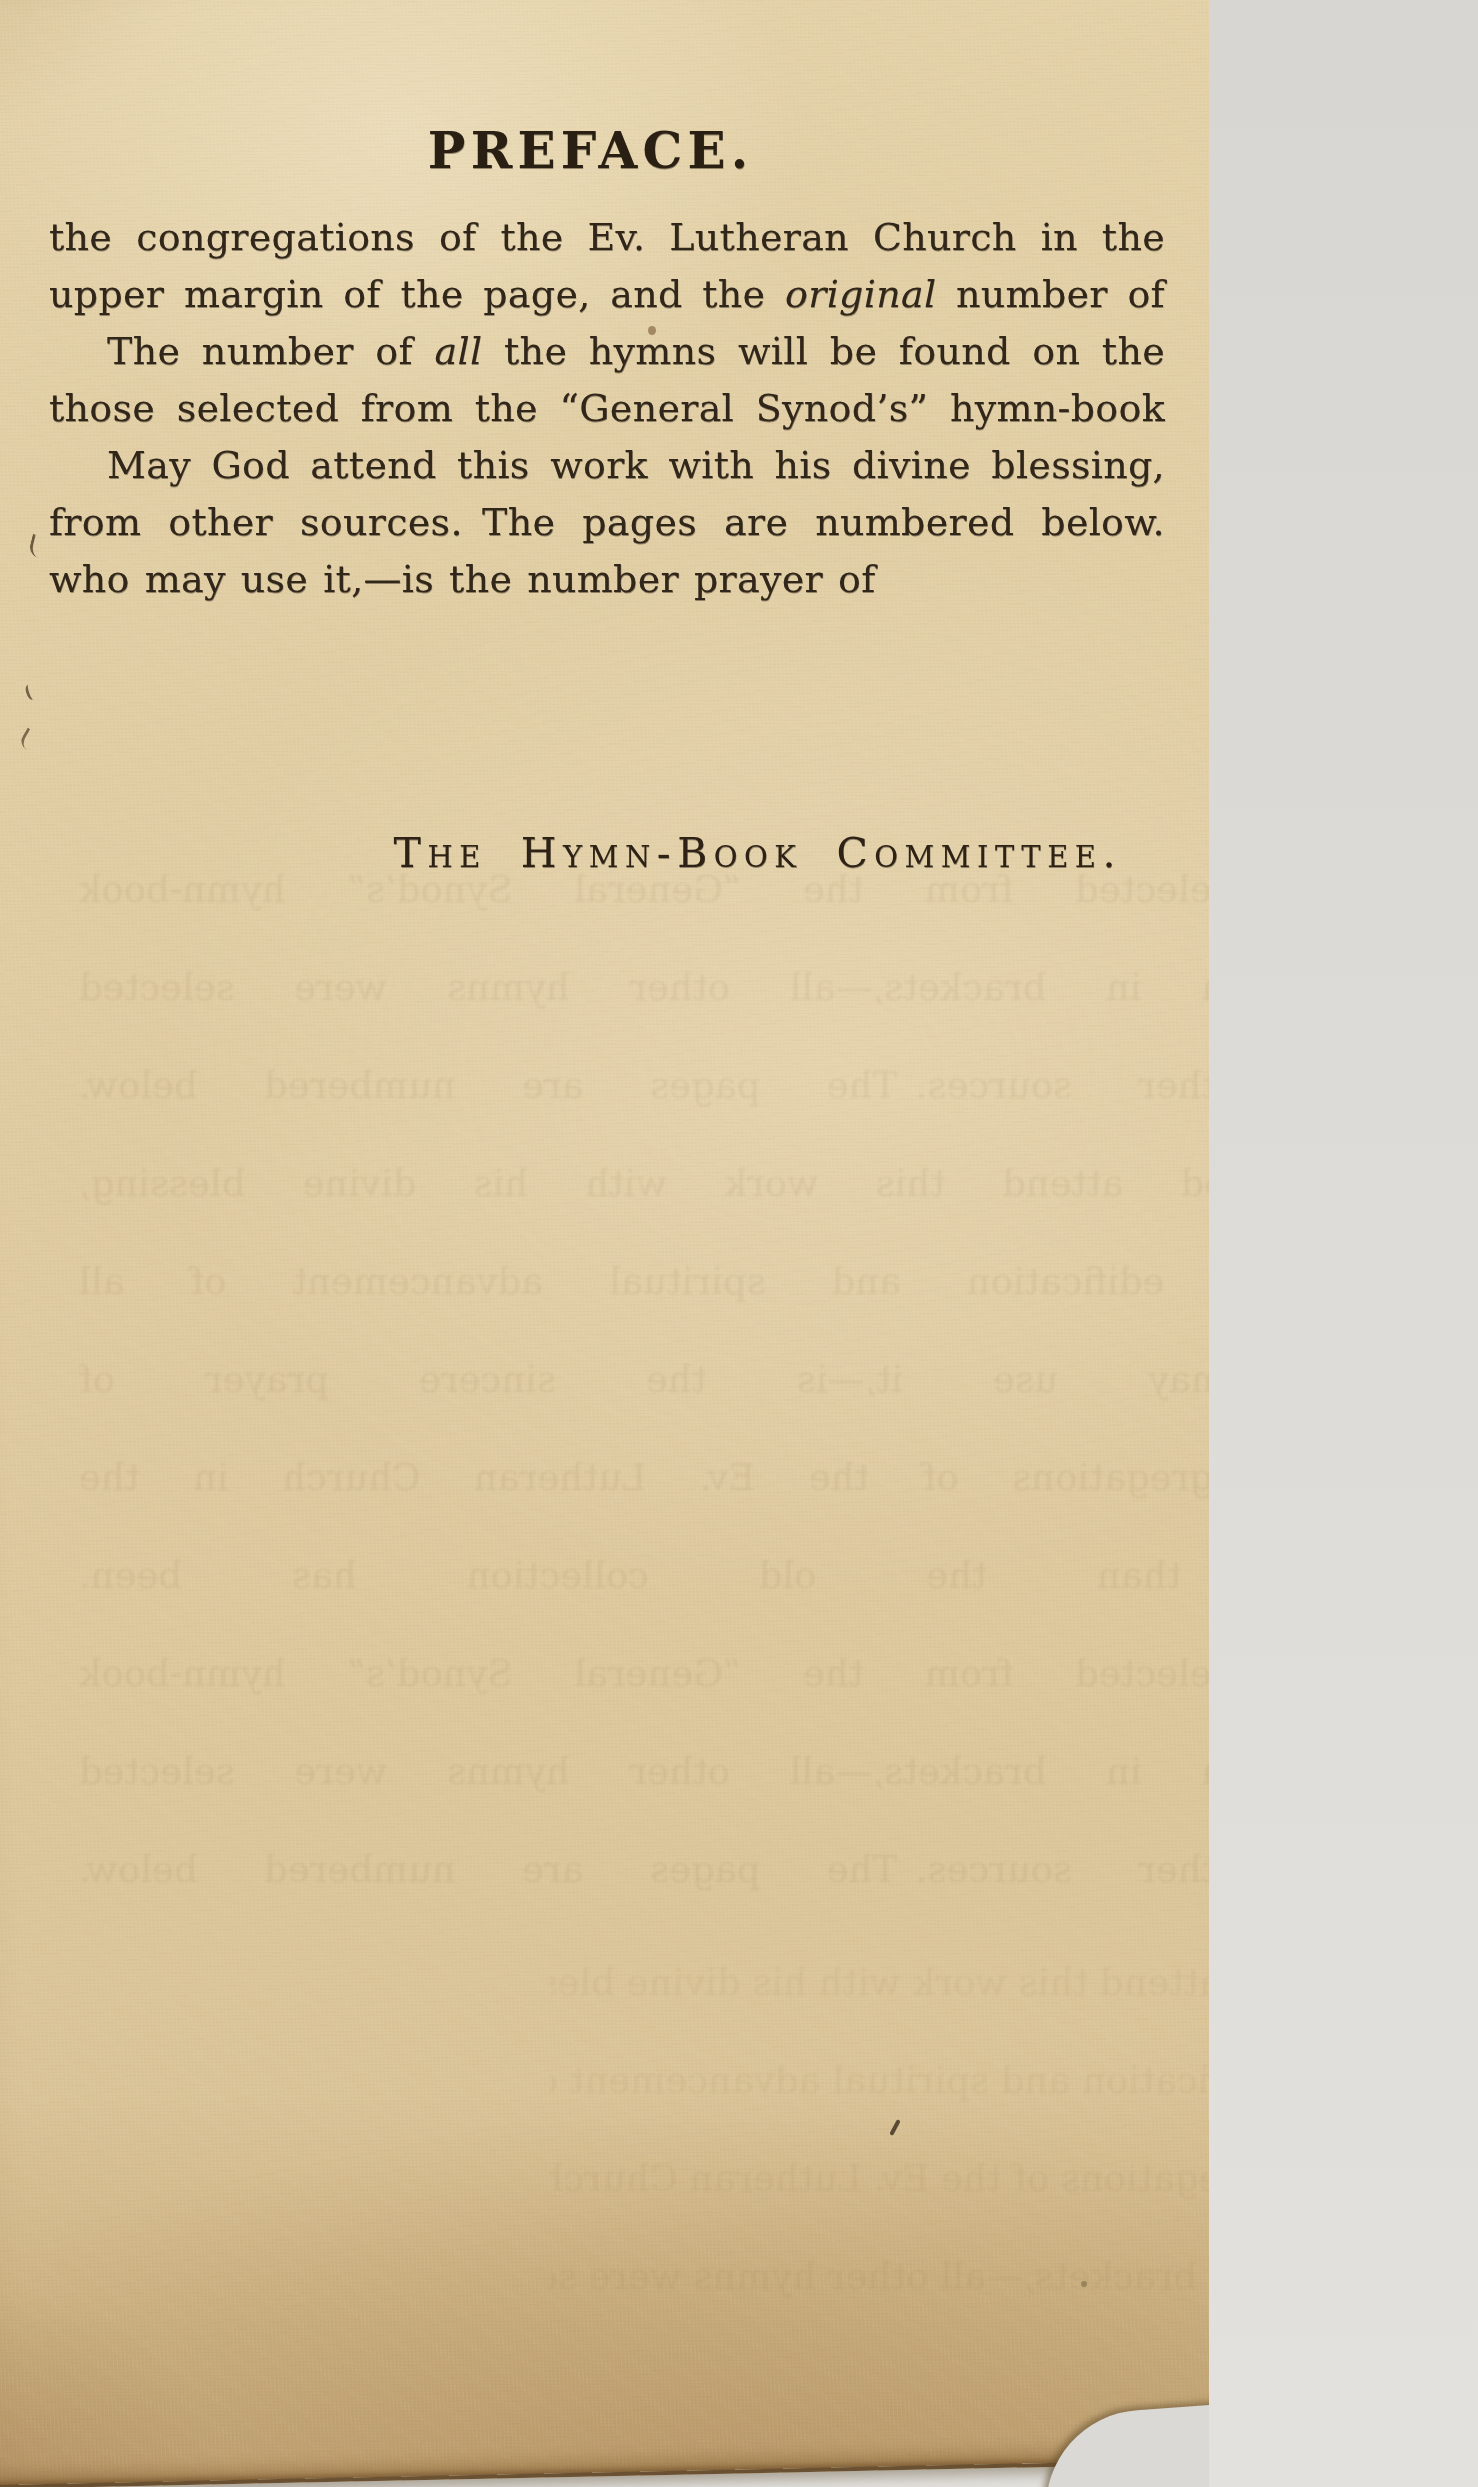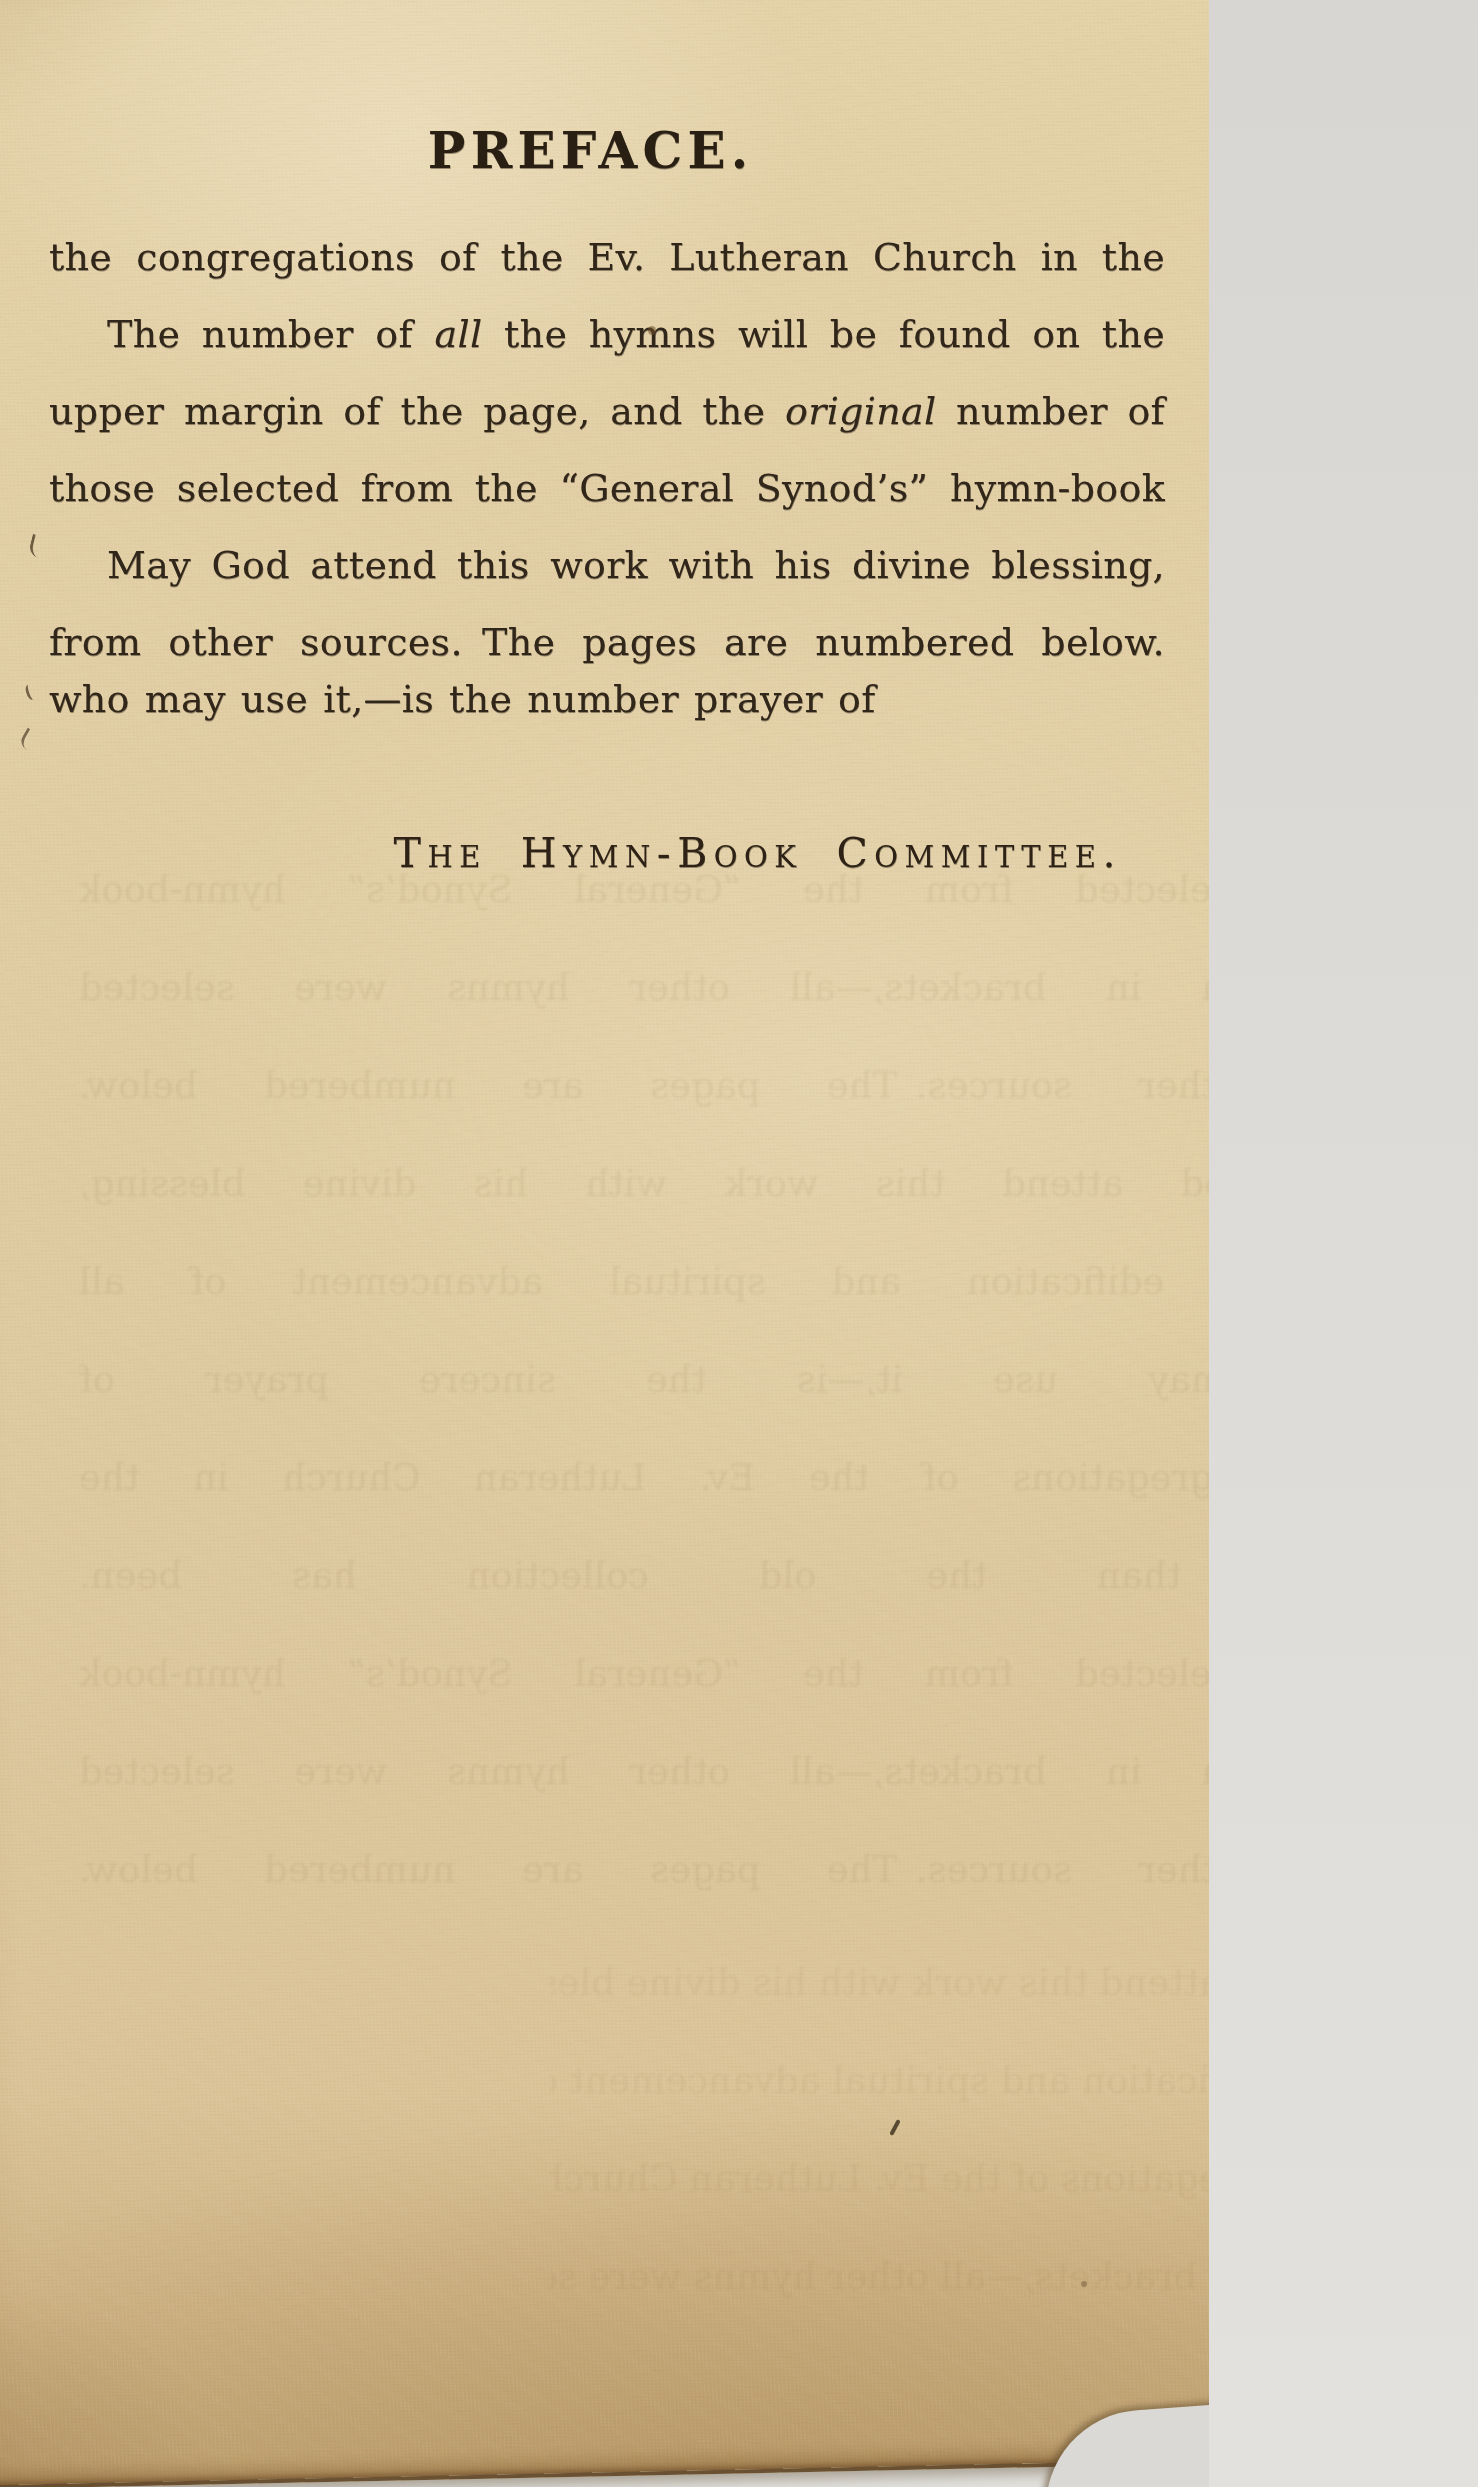--- a/index.html
+++ b/index.html
@@ -55,21 +55,21 @@
   
   .textcol { position:absolute; left:49px; width:1116px; top:0; color:#31261a; }
   .inked { text-shadow:0.4px 0.5px 0.5px rgba(47,37,24,.45); }
   .heading {
     position:absolute; top:118px; left:-16.4px; width:100%; height:65px; line-height:65px;
     text-align:center; font-size:50px; font-weight:bold; letter-spacing:5.2px; color:#2a1f13;
   }
   .bodylines { position:absolute; top:209px; width:100%; }
   .line { height:57px; line-height:57px; font-size:38px; letter-spacing:0.3px;
           word-spacing:2.6px; white-space:nowrap; }
-  .line.j { white-space:normal; text-align:justify; text-align-last:justify;margin-top:20px; }
+  .line.j { white-space:normal; text-align:justify; text-align-last:justify; }
   .line.indent { text-indent:58px; }
   .sig {
     position:absolute; top:822px; left:0; right:0; height:63px; line-height:63px;
     text-align:right; padding-right:43px; font-variant:small-caps; font-size:41px;
     letter-spacing:6.5px; word-spacing:14.4px; color:#2d2215;
   }
 
   
   .stain { position:absolute; pointer-events:none; }
   .stain-wide  { left:1260px; top:2081px; width:157px; height:393px;
@@ -120,22 +120,22 @@
     <div class="gline">to the edification and spiritual advancement of all</div>
     <div class="gline">the congregations of the Ev. Lutheran Church in the</div>
     <div class="gline">is given in brackets,—all other hymns were selected</div>
   </div>
 
   <div class="textcol">
     <div class="heading inked">PREFACE.</div>
 
     <div class="bodylines">
       <div class="line j inked">the congregations of the Ev. Lutheran Church in the</div>
+      <div class="line j inked"><span>upper margin of the page, and the </span><i>original</i><span> number of</span></div>
       <div class="line j indent inked"><span>The number of </span><i>all</i><span> the hymns will be found on the</span></div>
-      <div class="line j inked"><span>upper margin of the page, and the </span><i>original</i><span> number of</span></div>
       <div class="line j inked">those selected from the “General Synod’s” hymn-book</div>
       <div class="line j indent inked">May God attend this work with his divine blessing,</div>
       <div class="line j inked">from other sources. The pages are numbered below.</div>
       <div class="line inked">who may use it,—is the number prayer of</div>
     </div>
 
     <div class="sig inked">The Hymn-Book Committee.</div>
   </div>
 
   <div class="stain stain-wide"></div>

